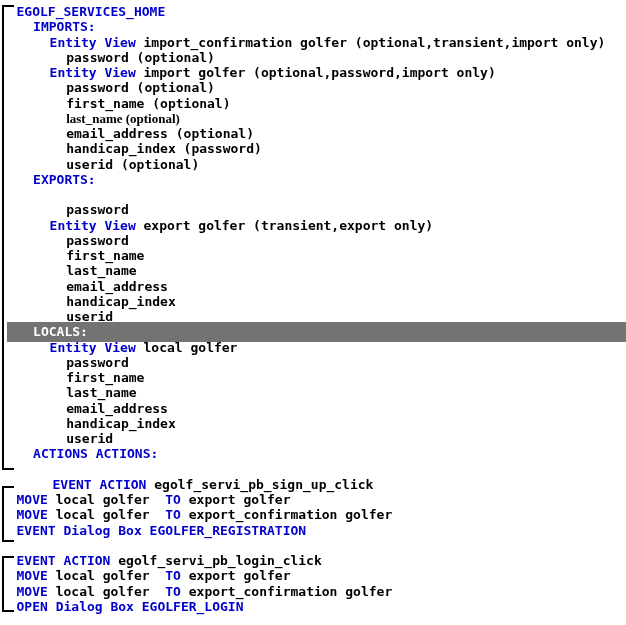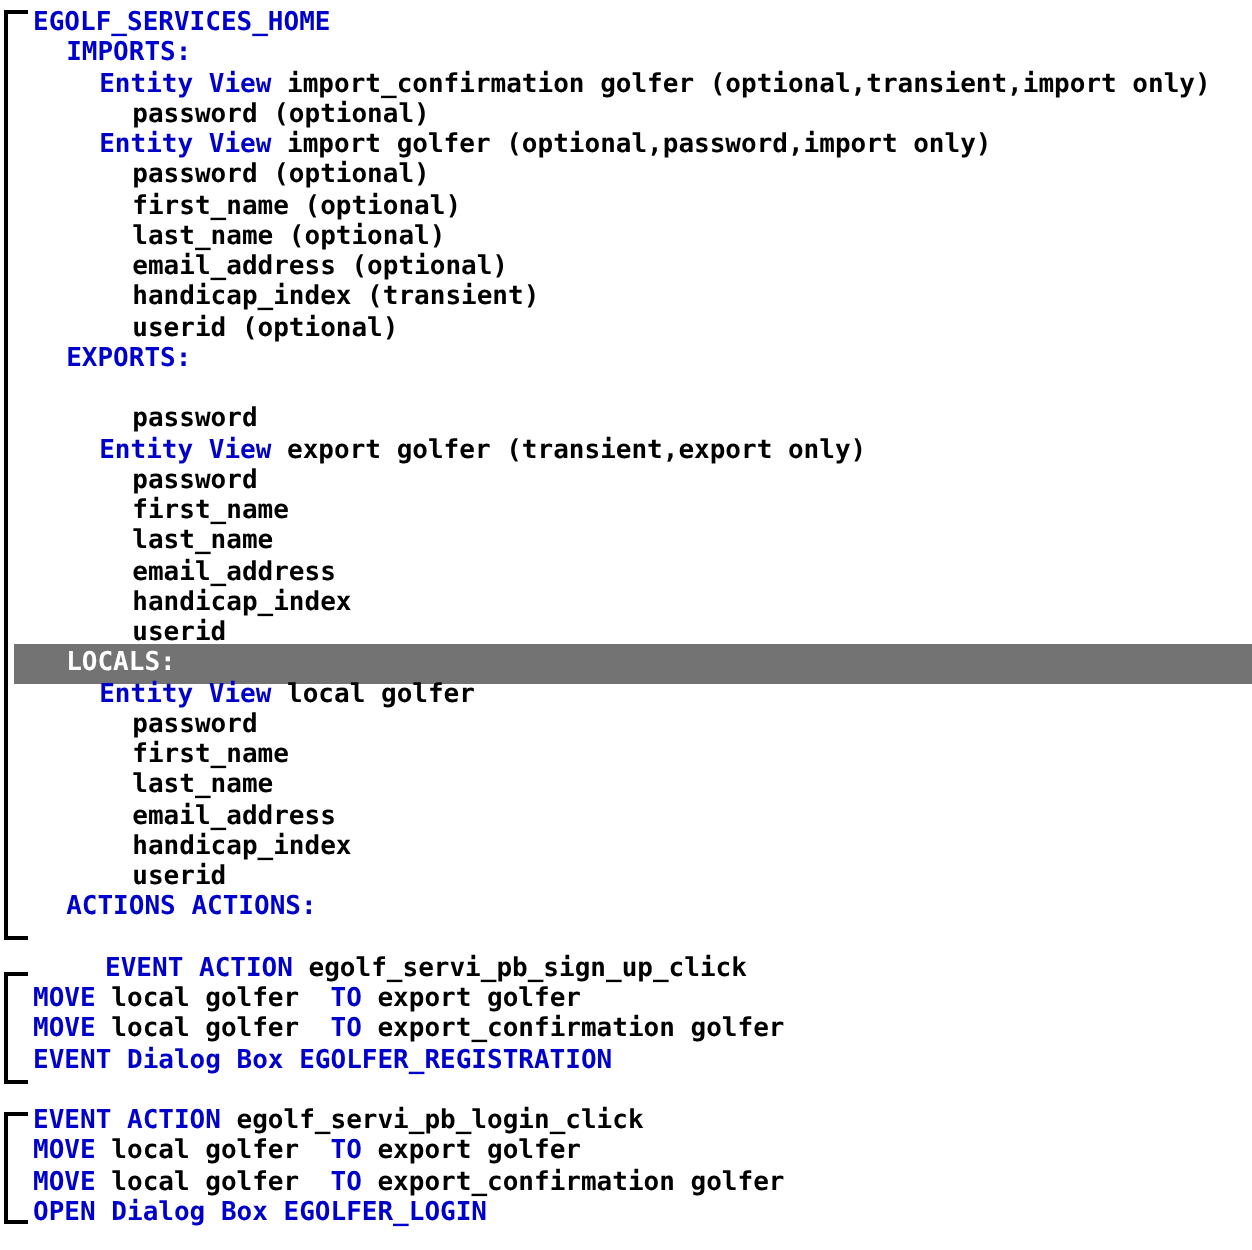--- a/index.html
+++ b/index.html
@@ -54,23 +54,23 @@
       <span class="tick-top"></span>
       <span class="tick-bottom"></span>
     </div>
     <div class="line" style="top: 2px;"><span style="display: inline-block; width: 16.54px;"></span><span class="kw">EGOLF_SERVICES_HOME</span></div>
     <div class="line" style="top: 17.25px;"><span style="display: inline-block; width: 33.08px;"></span><span class="kw">IMPORTS:</span></div>
     <div class="line" style="top: 32.5px;"><span style="display: inline-block; width: 49.62px;"></span><span class="kw">Entity View</span><span class="id"> import_confirmation golfer (optional,transient,import only)</span></div>
     <div class="line" style="top: 47.75px;"><span style="display: inline-block; width: 66.16px;"></span><span class="id">password (optional)</span></div>
     <div class="line" style="top: 63px;"><span style="display: inline-block; width: 49.62px;"></span><span class="kw">Entity View</span><span class="id"> import golfer (optional,password,import only)</span></div>
     <div class="line" style="top: 78.25px;"><span style="display: inline-block; width: 66.16px;"></span><span class="id">password (optional)</span></div>
     <div class="line" style="top: 93.5px;"><span style="display: inline-block; width: 66.16px;"></span><span class="id">first_name (optional)</span></div>
-    <div class="line" style="top: 108.75px;"><span style="display: inline-block; width: 66.16px;"></span><span class="id">last_name (optional)</span></div>
+    <div class="line" style="top: 108.75px; font-family: Liberation Serif, serif;"><span style="display: inline-block; width: 66.16px;"></span><span class="id">last_name (optional)</span></div>
     <div class="line" style="top: 124px;"><span style="display: inline-block; width: 66.16px;"></span><span class="id">email_address (optional)</span></div>
-    <div class="line" style="top: 139.25px;"><span style="display: inline-block; width: 66.16px;"></span><span class="id">handicap_index (transient)</span></div>
+    <div class="line" style="top: 139.25px;"><span style="display: inline-block; width: 66.16px;"></span><span class="id">handicap_index (password)</span></div>
     <div class="line" style="top: 154.5px;"><span style="display: inline-block; width: 66.16px;"></span><span class="id">userid (optional)</span></div>
     <div class="line" style="top: 169.75px;"><span style="display: inline-block; width: 33.08px;"></span><span class="kw">EXPORTS:</span></div>
     <div class="line" style="top: 200.25px;"><span style="display: inline-block; width: 66.16px;"></span><span class="id">password</span></div>
     <div class="line" style="top: 215.5px;"><span style="display: inline-block; width: 49.62px;"></span><span class="kw">Entity View</span><span class="id"> export golfer (transient,export only)</span></div>
     <div class="line" style="top: 230.75px;"><span style="display: inline-block; width: 66.16px;"></span><span class="id">password</span></div>
     <div class="line" style="top: 246px;"><span style="display: inline-block; width: 66.16px;"></span><span class="id">first_name</span></div>
     <div class="line" style="top: 261.25px;"><span style="display: inline-block; width: 66.16px;"></span><span class="id">last_name</span></div>
     <div class="line" style="top: 276.5px;"><span style="display: inline-block; width: 66.16px;"></span><span class="id">email_address</span></div>
     <div class="line" style="top: 291.75px;"><span style="display: inline-block; width: 66.16px;"></span><span class="id">handicap_index</span></div>
     <div class="line" style="top: 307px;"><span style="display: inline-block; width: 66.16px;"></span><span class="id">userid</span></div>

